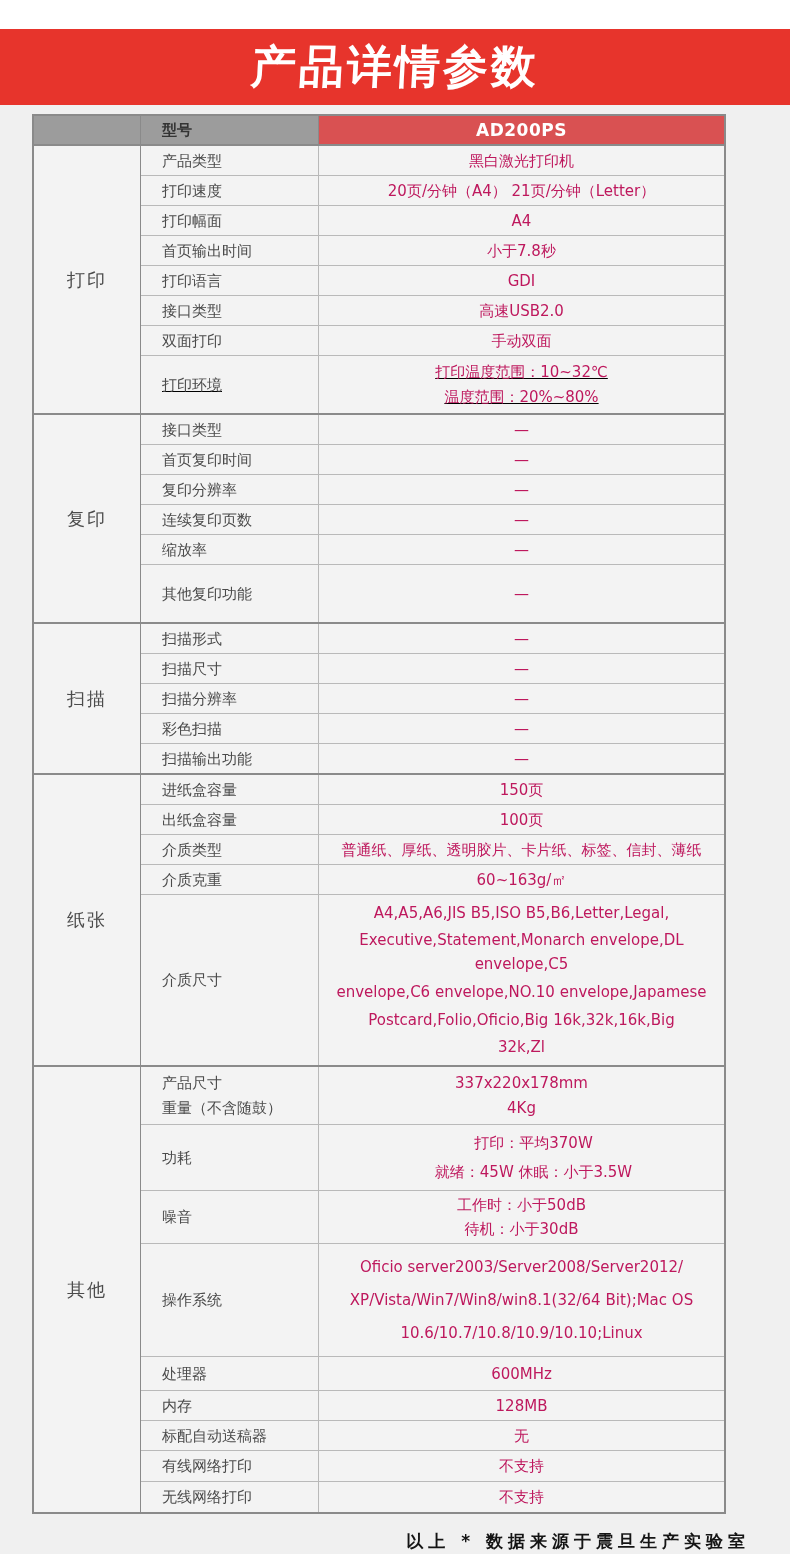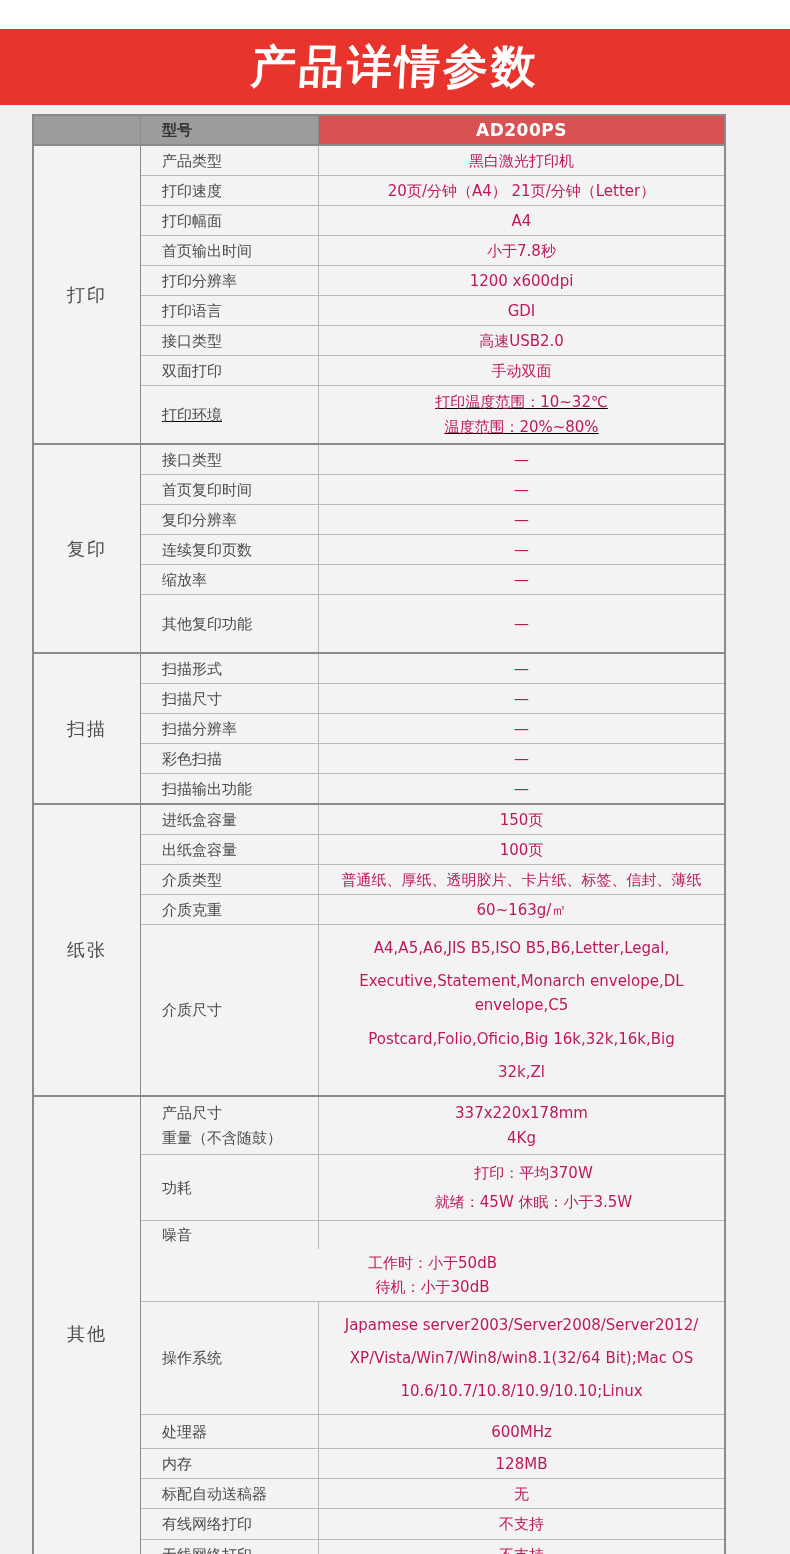--- a/index.html
+++ b/index.html
@@ -182,28 +182,20 @@
               <div class="row">
     <div class="cell-label">
                   <div>首页输出时间</div>
                 </div>
     <div class="cell-value">
                   <div>小于7.8秒</div>
                 </div>
   </div>
               <div class="row">
     <div class="cell-label">
-                  <div>打印分辨率</div>
-                </div>
-    <div class="cell-value">
-                  <div>1200 x600dpi</div>
-                </div>
-  </div>
-              <div class="row">
-    <div class="cell-label">
                   <div>打印语言</div>
                 </div>
     <div class="cell-value">
                   <div>GDI</div>
                 </div>
   </div>
               <div class="row">
     <div class="cell-label">
                   <div>接口类型</div>
                 </div>
@@ -363,20 +355,21 @@
                   <div>60~163g/㎡</div>
                 </div>
   </div>
               <div class="row" style="min-height: 170px;">
     <div class="cell-label">
                   <div>介质尺寸</div>
                 </div>
     <div class="cell-value">
                   <div>A4,A5,A6,JIS B5,ISO B5,B6,Letter,Legal,</div>
                   <div>Executive,Statement,Monarch envelope,DL envelope,C5</div>
+                  <div>envelope,C6 envelope,NO.10 envelope,Japamese</div>
                   <div>Postcard,Folio,Oficio,Big 16k,32k,16k,Big</div>
                   <div>32k,Zl</div>
                 </div>
   </div>
             </div>
   </div>
           <div class="group">
     <div class="group-cell">其他</div>
     <div class="grows">
               <div class="row" style="min-height: 57px;">
@@ -391,35 +384,35 @@
   </div>
               <div class="row" style="min-height: 65px; gap: 24px;">
     <div class="cell-label">
                   <div>功耗</div>
                 </div>
     <div class="cell-value">
                   <div>打印：平均370W</div>
                   <div>就绪：45W 休眠：小于3.5W</div>
                 </div>
   </div>
-              <div class="row" style="min-height: 52px; flex-direction: column;">
+              <div class="row" style="min-height: 52px;">
     <div class="cell-label">
                   <div>噪音</div>
                 </div>
     <div class="cell-value">
                   <div>工作时：小于50dB</div>
                   <div>待机：小于30dB</div>
                 </div>
   </div>
               <div class="row" style="min-height: 112px;">
     <div class="cell-label">
                   <div>操作系统</div>
                 </div>
     <div class="cell-value">
-                  <div>Japamese server2003/Server2008/Server2012/</div>
+                  <div>Oficio server2003/Server2008/Server2012/</div>
                   <div>XP/Vista/Win7/Win8/win8.1(32/64 Bit);Mac OS</div>
                   <div>10.6/10.7/10.8/10.9/10.10;Linux</div>
                 </div>
   </div>
               <div class="row" style="min-height: 33px;">
     <div class="cell-label">
                   <div>处理器</div>
                 </div>
     <div class="cell-value">
                   <div>600MHz</div>

